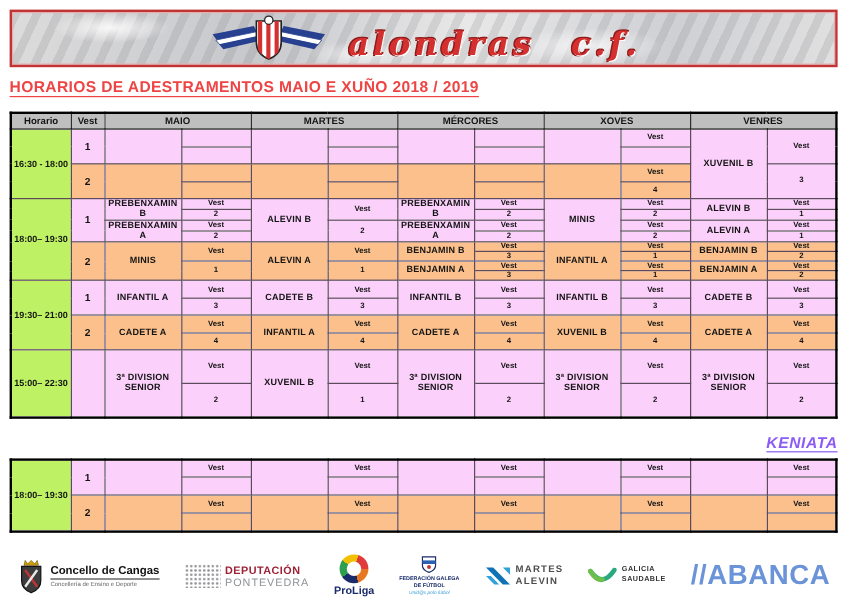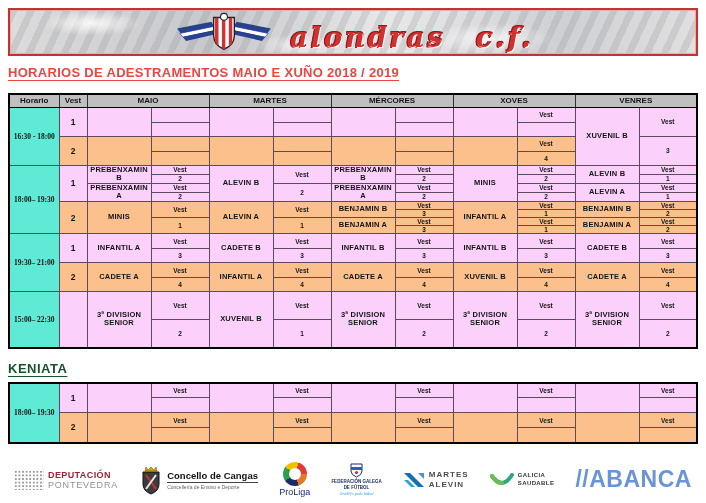--- a/index.html
+++ b/index.html
@@ -15,30 +15,30 @@
       repeating-linear-gradient(115deg, rgba(120,120,125,.18) 0 7px, rgba(255,255,255,0) 7px 16px),
       linear-gradient(100deg,#dcdcdc,#c7c8cc 30%,#e8e8e8 55%,#cfd0d4 80%,#e0e0e0);
     display:flex;align-items:center;justify-content:center;gap:14px;}
   .club-name{font-family:"DejaVu Serif",serif;font-style:italic;font-weight:bold;
     font-size:27px;color:#d43030;letter-spacing:3px;word-spacing:18px;
     text-shadow:1px 1px 0 #fff,-1px -1px 0 #8b1a1a,1px -1px 0 #8b1a1a,-1px 1px 0 #8b1a1a;margin-top:11px;}
 
   
   .page-title{margin:9px 0 0 0;color:#ef4444;font-size:13px;font-weight:bold;
     text-decoration:underline;text-underline-offset:3px;letter-spacing:.3px;}
-  .keniata-title{margin:12px 0 0 0;text-align:left;color:#14532d;font-size:13px;font-weight:bold;
-    text-decoration:underline;text-underline-offset:3px;letter-spacing:.5px;}
+  .keniata-title{margin:12px 0 0 0;text-align:right;color:#8b5cf6;font-size:13px;font-weight:bold;
+    text-decoration:underline;text-underline-offset:3px;letter-spacing:.5px;font-style:italic;}
 
   
   table.sched{border-collapse:collapse;table-layout:fixed;width:690px;margin:13px auto 0 auto;
     border:2px solid #000;}
   table.sched td{border:1px solid #5d4a5d;padding:0;text-align:center;vertical-align:middle;
     font-weight:bold;overflow:hidden;color:#141414;}
   tr.hd td{background:#bfbfbf;font-size:8px;border:1px solid #2e2e2e;border-bottom:1.5px solid #000;}
-  td.time{background:#5eead4;font-size:7.5px;font-family:Liberation Serif, serif;}
+  td.time{background:#bef264;font-size:7.5px;}
   td.campo{font-size:8.5px;}
   td.pk{background:#fbd0fb;}
   td.or{background:#fbc08c;}
   td.team{font-size:7.5px;letter-spacing:.2px;line-height:1.15;}
   td.vest{font-size:6.5px;}
   td.tb{border-top:2px solid #000;}   
   td.cb{border-top:1.5px solid #1c1c1c;} 
   tr.h13{height:13px}tr.h14{height:14px}tr.h15{height:15px}tr.h7{height:7px}tr.h28{height:28px}
 
   
@@ -54,21 +54,21 @@
   .flogo{display:flex;align-items:center;gap:4px;}
   .concello-text .nm{font-size:9.5px;font-weight:bold;color:#111;border-bottom:1px solid #444;padding-bottom:1px;}
   .concello-text .sub{font-size:5px;color:#666;margin-top:1px;}
   .dots{width:30px;height:20px;background:radial-gradient(#97979c 38%,transparent 42%) 0 0/3.6px 3.6px;}
   .dep-text .l1{font-size:9px;font-weight:bold;color:#9d2235;letter-spacing:.4px;}
   .dep-text .l2{font-size:9px;color:#8e9196;letter-spacing:.8px;}
   .proliga{flex-direction:column;gap:1px;}
   .ring{width:24px;height:24px;border-radius:50%;position:relative;
     background:conic-gradient(from -126deg,#2e9e4f 0 72deg,#f3c000 0 144deg,#e03a3a 0 216deg,#e87722 0 288deg,#1b2c6b 0 360deg);}
   .ring::after{content:"";position:absolute;inset:6px;background:#fff;border-radius:50%;}
-  .proliga .nm{font-size:9px;font-weight:normal;color:#1b2c6b;}
+  .proliga .nm{font-size:9px;font-weight:bold;color:#1b2c6b;}
   .fgf{flex-direction:column;gap:1px;text-align:center;}
   .fgf .l{font-size:4.5px;font-weight:bold;color:#1b2c6b;line-height:1.2;}
   .fgf .tag{font-size:4px;font-style:italic;color:#3aa0dc;}
   .dg-text div{font-size:8px;font-weight:bold;color:#4d4d4d;letter-spacing:1px;line-height:1.2;}
   .gs-text div{font-size:6px;font-weight:bold;color:#333;letter-spacing:.4px;line-height:1.25;}
   .abanca{font-size:23px;font-weight:bold;color:#6a93d8;letter-spacing:.5px;}
 </style>
 </head>
 <body>
 
@@ -356,40 +356,40 @@
   <td class="vest or"></td>
   <td class="vest or"></td>
   <td class="vest or"></td>
 </tr>
 </tbody>
   </table>
 
 <div class="footer">
 
   <div class="flogo">
-    <div class="dots"></div>
-    <div class="dep-text">
-      <div class="l1">DEPUTACIÓN</div>
-      <div class="l2">PONTEVEDRA</div>
-    </div>
-  </div>
-
-  <div class="flogo">
     <svg width="24" height="30" viewBox="0 0 24 30">
       <polygon points="7,2 9,5 12,2 15,5 17,2 18,6 6,6" fill="#d8a400" stroke="#5a4a00" stroke-width=".5"></polygon>
       <path d="M4,7 h16 v12 q0,7 -8,10 q-8,-3 -8,-10 Z" fill="#3c3c3c" stroke="#111"></path>
       <line x1="7" y1="10" x2="17" y2="24" stroke="#c23434" stroke-width="2"></line>
       <line x1="17" y1="10" x2="7" y2="24" stroke="#e8e8e8" stroke-width="2"></line>
     </svg>
     <div class="concello-text">
       <div class="nm">Concello de Cangas</div>
       <div class="sub">Concellería de Ensino e Deporte</div>
     </div>
   </div>
 
+  <div class="flogo">
+    <div class="dots"></div>
+    <div class="dep-text">
+      <div class="l1">DEPUTACIÓN</div>
+      <div class="l2">PONTEVEDRA</div>
+    </div>
+  </div>
+
   <div class="flogo proliga">
     <div class="ring"></div>
     <div class="nm">ProLiga</div>
   </div>
 
   <div class="flogo fgf">
     <svg width="13" height="15" viewBox="0 0 13 15">
       <path d="M1,1 h11 v7 q0,4 -5.5,6 q-5.5,-2 -5.5,-6 Z" fill="#fff" stroke="#1b2c6b"></path>
       <rect x="1" y="4" width="11" height="3" fill="#2a62b0"></rect>
       <circle cx="6.5" cy="9.5" r="1.6" fill="#c23434"></circle>

